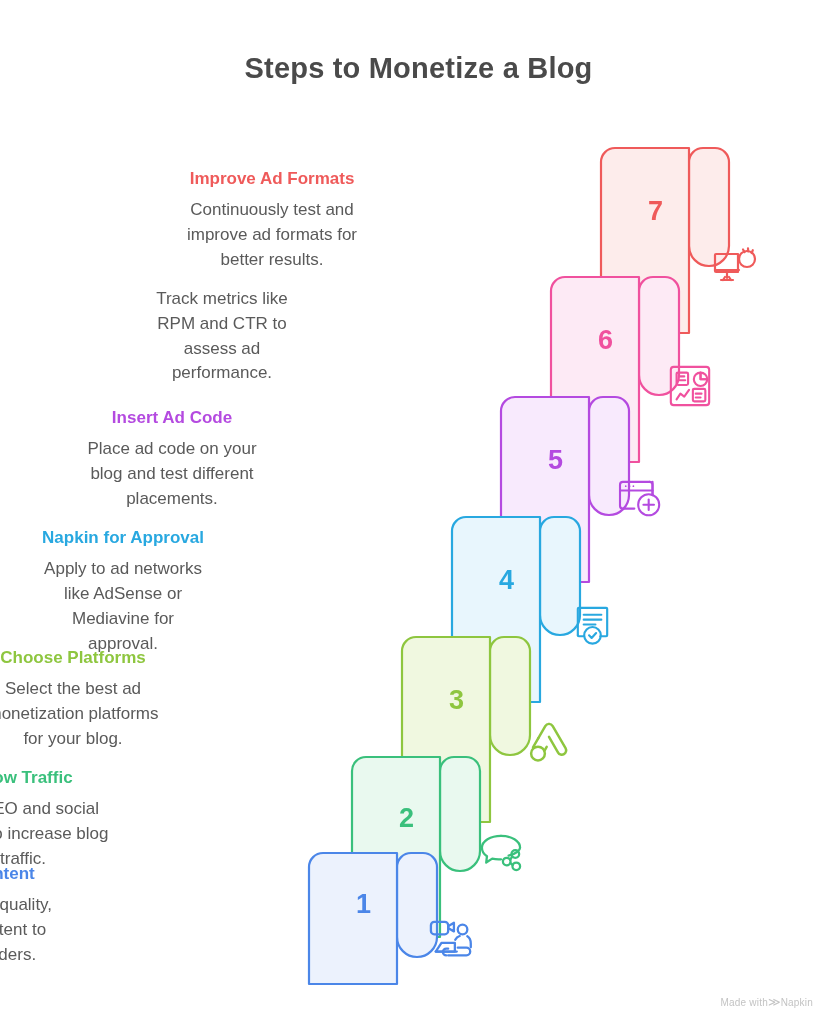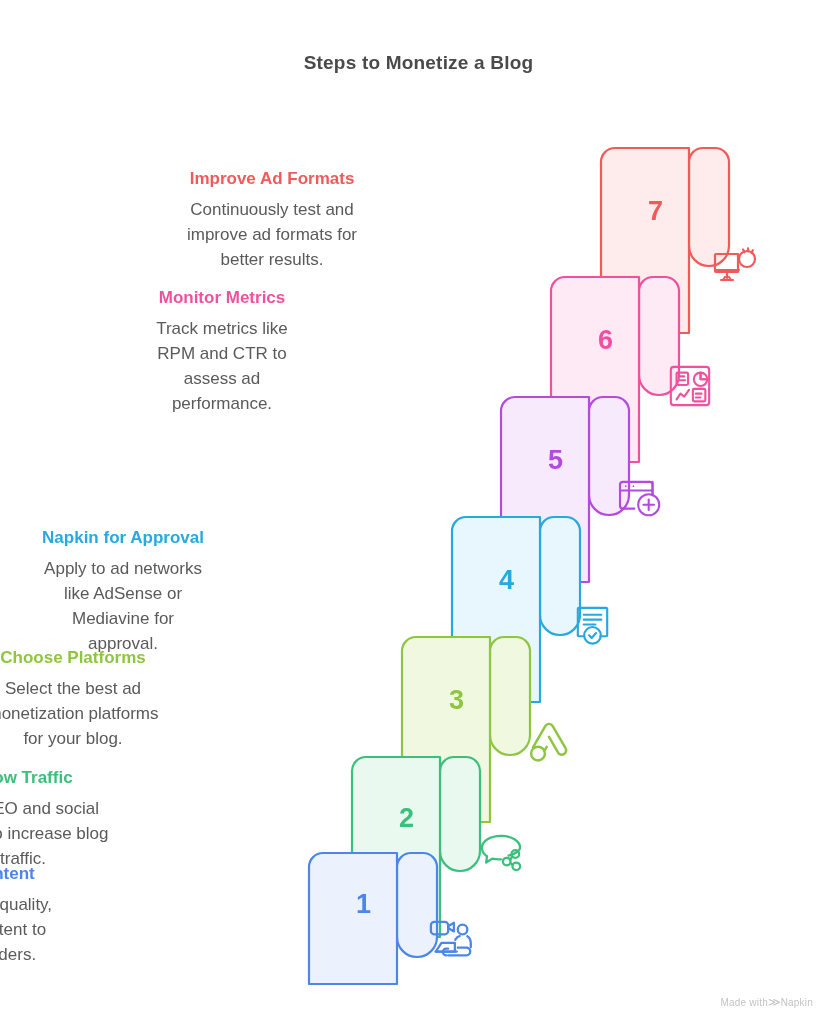--- a/index.html
+++ b/index.html
@@ -8,21 +8,21 @@
     background:#ffffff;
     font-family:"Liberation Sans", sans-serif;
     color:#4a4a4a;
     position:relative;
     overflow:hidden;
   }
   #page-title {
     position:absolute;
     top:52px; left:0; width:837px;
     text-align:center;
-    font-size:19px;
+    font-size:29px;
     font-weight:bold;
     color:#4a4a4a;
     letter-spacing:0.2px;
   }
   #diagram { position:absolute; inset:0; }
 
   
   .step-text {
     position:absolute;
     text-align:center;
@@ -131,21 +131,20 @@
                a 14 14 0 0 1 14 -14
                h 74
                V 185
                H 0
                Z" fill="#fdeaf5" stroke="#f0519e" stroke-width="2.2" stroke-linejoin="round"></path>
     </g>
   </svg>
       <div class="card-num" style="left: 49px; top: 52px; color: rgb(240, 81, 158);">6</div>
     </div>
     <div class="step-text" style="width: 172px; left: 136px; top: 287px;">
-      <div class="step-title" style="color: rgb(240, 81, 158);">Monitor Metrics</div>
       <div class="step-desc">Track metrics like RPM and CTR to assess ad performance.</div>
     </div>
     <div class="step-icon" style="left: 667px; top: 363px;">
     <svg viewBox="0 0 48 48" width="46" height="46" fill="none" stroke="#f0519e" stroke-width="2.2" stroke-linecap="round" stroke-linejoin="round">
       <rect x="4" y="4" width="40" height="40" rx="3"></rect>
       <rect x="10" y="10" width="12" height="13" rx="1.5"></rect>
       <path d="M13 14 h5"></path>
         <path d="M13 18 h6"></path>
       <path d="M35 10 a7 7 0 1 0 7 7 h-7 z"></path>
       <path d="M35 10 v7 h7 a7 7 0 0 0 -7 -7 z"></path>
@@ -173,20 +172,22 @@
                a 14 14 0 0 1 14 -14
                h 74
                V 185
                H 0
                Z" fill="#f8eafd" stroke="#b44ae0" stroke-width="2.2" stroke-linejoin="round"></path>
     </g>
   </svg>
       <div class="card-num" style="left: 49px; top: 52px; color: rgb(180, 74, 224);">5</div>
     </div>
     <div class="step-text" style="width: 172px; left: 86px; top: 407px;">
+      <div class="step-title" style="color: rgb(180, 74, 224);">Insert Ad Code</div>
+      <div class="step-desc">Place ad code on your blog and test different placements.</div>
     </div>
     <div class="step-icon" style="left: 617px; top: 478px;">
     <svg viewBox="0 0 52 46" width="50" height="44" fill="none" stroke="#b44ae0" stroke-width="2.2" stroke-linecap="round" stroke-linejoin="round">
       <path d="M34 4 H6 a3 3 0 0 0 -3 3 v22 a3 3 0 0 0 3 3 h12"></path>
       <path d="M37 4 h0 a0 0 0 0 1 0 0 v14"></path>
       <path d="M3 13 h34"></path>
       <circle cx="9" cy="8.5" r="0.9" fill="#b44ae0" stroke="none"></circle>
       <circle cx="13" cy="8.5" r="0.9" fill="#b44ae0" stroke="none"></circle>
       <circle cx="17" cy="8.5" r="0.9" fill="#b44ae0" stroke="none"></circle>
       <path d="M34 4 a3 3 0 0 1 3 3 v11"></path>

